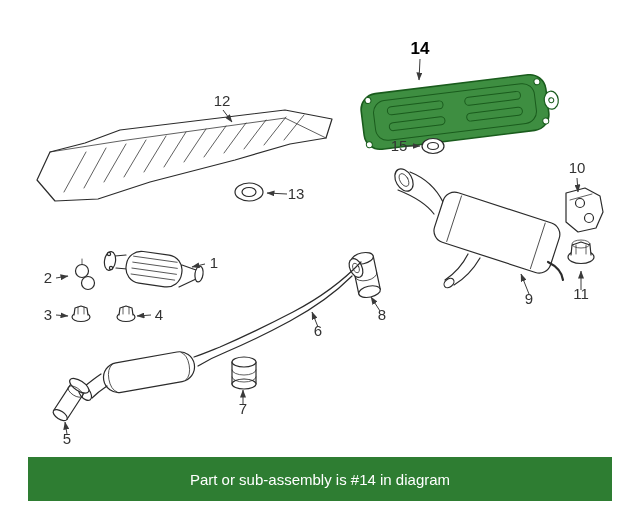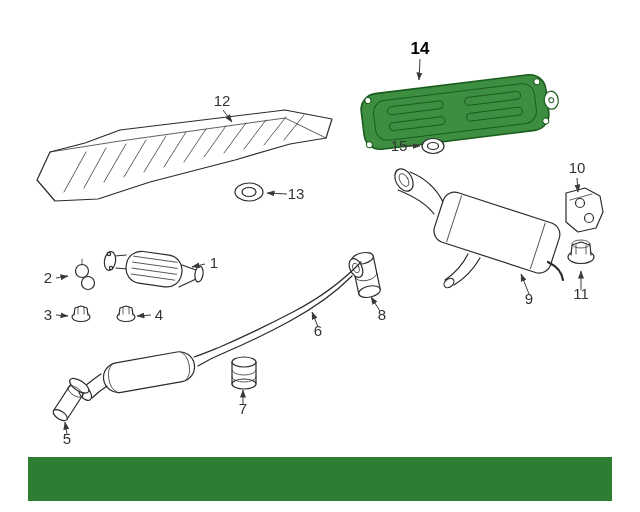--- a/index.html
+++ b/index.html
@@ -183,15 +183,16 @@
     <text class="callout" x="529" y="304" text-anchor="middle">9</text>
     <text class="callout" x="577" y="173" text-anchor="middle">10</text>
     <text class="callout" x="581" y="299" text-anchor="middle">11</text>
     <text class="callout" x="222" y="106" text-anchor="middle">12</text>
     <text class="callout" x="296" y="199" text-anchor="middle">13</text>
     <text class="hl" x="420" y="54" text-anchor="middle">14</text>
     <text class="callout" x="399" y="151" text-anchor="middle">15</text>
   </svg>
 
   <div class="banner" style="background: rgb(46, 125, 50);">
+    <div style="color: rgb(255, 255, 255);">Part or sub-assembly is #14 in diagram</div>
   </div>
 
 </div>
 
 </body></html>

